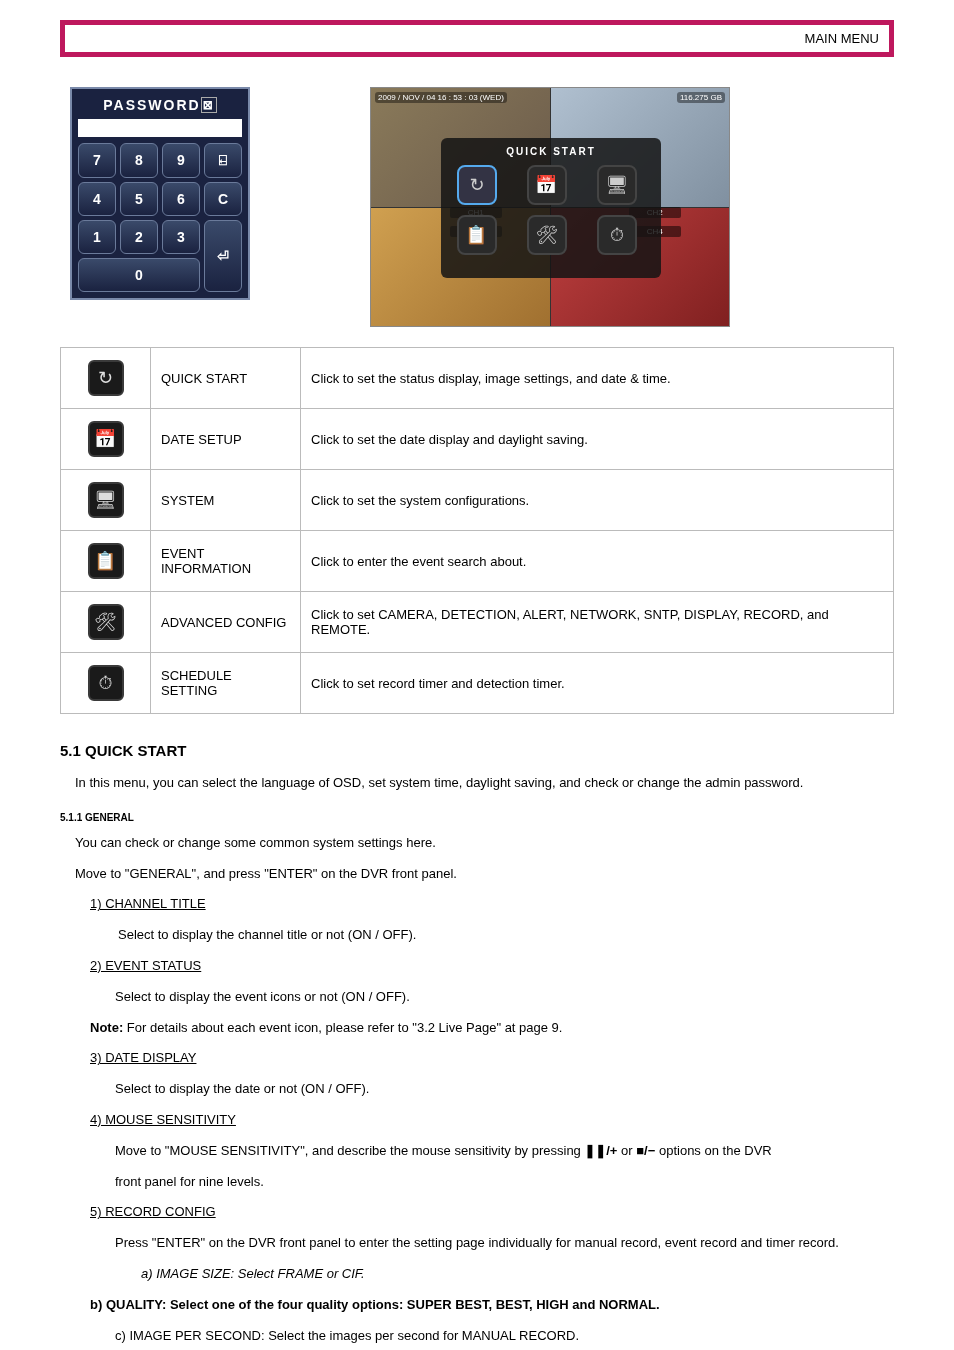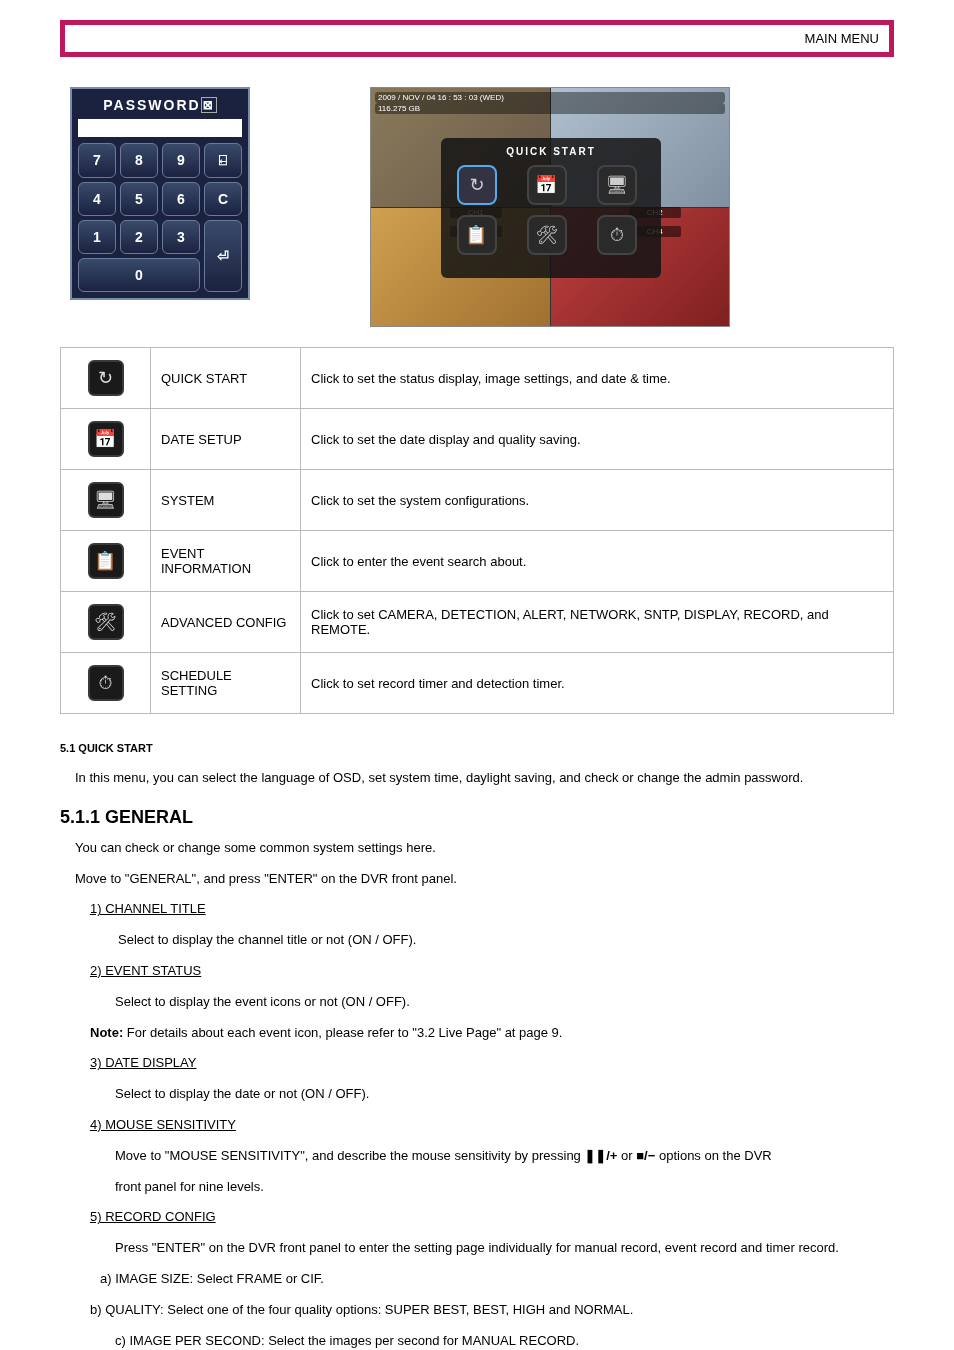--- a/index.html
+++ b/index.html
@@ -86,21 +86,20 @@
   }
   .cam { background: linear-gradient(135deg,#8a7a5a,#6a5a4a); position: relative; }
   .cam.c2 { background: linear-gradient(135deg,#b0c0d0,#8090a0); }
   .cam.c3 { background: linear-gradient(135deg,#d0a050,#a07030); }
   .cam.c4 { background: linear-gradient(135deg,#c04040,#802020); }
   .osd-top {
     position: absolute; top: 4px; left: 4px; right: 4px;
     display: flex; justify-content: space-between;
     font-size: 8px; color: #fff;
     z-index: 5;
-    flex-direction: column;
   }
   .osd-top span { background: rgba(0,0,0,0.4); padding: 1px 3px; border-radius: 3px; }
   .quick-start-panel {
     position: absolute;
     top: 50px; left: 70px;
     width: 220px; height: 140px;
     background: rgba(20,20,20,0.85);
     border-radius: 6px;
     z-index: 10;
     padding: 8px;
@@ -142,26 +141,26 @@
   .icon-box {
     width: 36px; height: 36px;
     background: #1a1a1a;
     border: 2px solid #3a3a3a;
     border-radius: 6px;
     display: inline-flex;
     align-items: center; justify-content: center;
     color: #ddd; font-size: 18px;
   }
   h2.section {
-    font-size: 11px;
+    font-size: 15px;
     font-weight: bold;
     margin: 24px 0 14px 0;
   }
   h3.subsection {
-    font-size: 18px;
+    font-size: 10px;
     font-weight: bold;
     margin: 18px 0 10px 0;
   }
   .para {
     font-size: 13px;
     line-height: 1.6;
     margin: 10px 0 10px 30px;
   }
   .note {
     font-size: 13px;
@@ -235,21 +234,21 @@
 <table class="menu-table">
   <tbody>
       <tr>
     <td><span class="icon-box">↻</span></td>
     <td>QUICK START</td>
     <td>Click to set the status display, image settings, and date &amp; time.</td>
   </tr>
   <tr>
     <td><span class="icon-box">📅</span></td>
     <td>DATE SETUP</td>
-    <td>Click to set the date display and quality saving.</td>
+    <td>Click to set the date display and daylight saving.</td>
   </tr>
   <tr>
     <td><span class="icon-box">🖥</span></td>
     <td>SYSTEM</td>
     <td>Click to set the system configurations.</td>
   </tr>
   <tr>
     <td><span class="icon-box">📋</span></td>
     <td>EVENT INFORMATION</td>
     <td>Click to enter the event search about.</td>
@@ -292,24 +291,24 @@
   <span>Move to "MOUSE SENSITIVITY", and describe the mouse sensitivity by pressing  </span>
   <span class="sym">❚❚/+</span>
   <span>  or  </span>
   <span class="sym">■/−</span>
   <span>  options on the DVR</span>
 </div>
 <div class="para" style="margin-left:55px;">front panel for nine levels.</div>
 
 <div class="para"><u>5) RECORD CONFIG</u></div>
 <div class="para" style="margin-left:55px;">Press "ENTER" on the DVR front panel to enter the setting page individually for manual record, event record and timer record.</div>
-<div class="para" style="margin-left:40px;">
+<div class="para" style="margin-left:81px;font-style:italic;">
   <span>a) IMAGE SIZE:</span>
   <span>Select FRAME or CIF.</span>
 </div>
-<div class="para" style="">
+<div class="para" style="font-weight:bold;">
   <span>b) QUALITY:</span>
   <span>Select one of the four quality options: SUPER BEST, BEST, HIGH and NORMAL.</span>
 </div>
 <div class="para" style="margin-left:55px;">
   <span>c) IMAGE PER SECOND:</span>
   <span>Select the images per second for MANUAL RECORD.</span>
 </div>
 
 </body></html>

